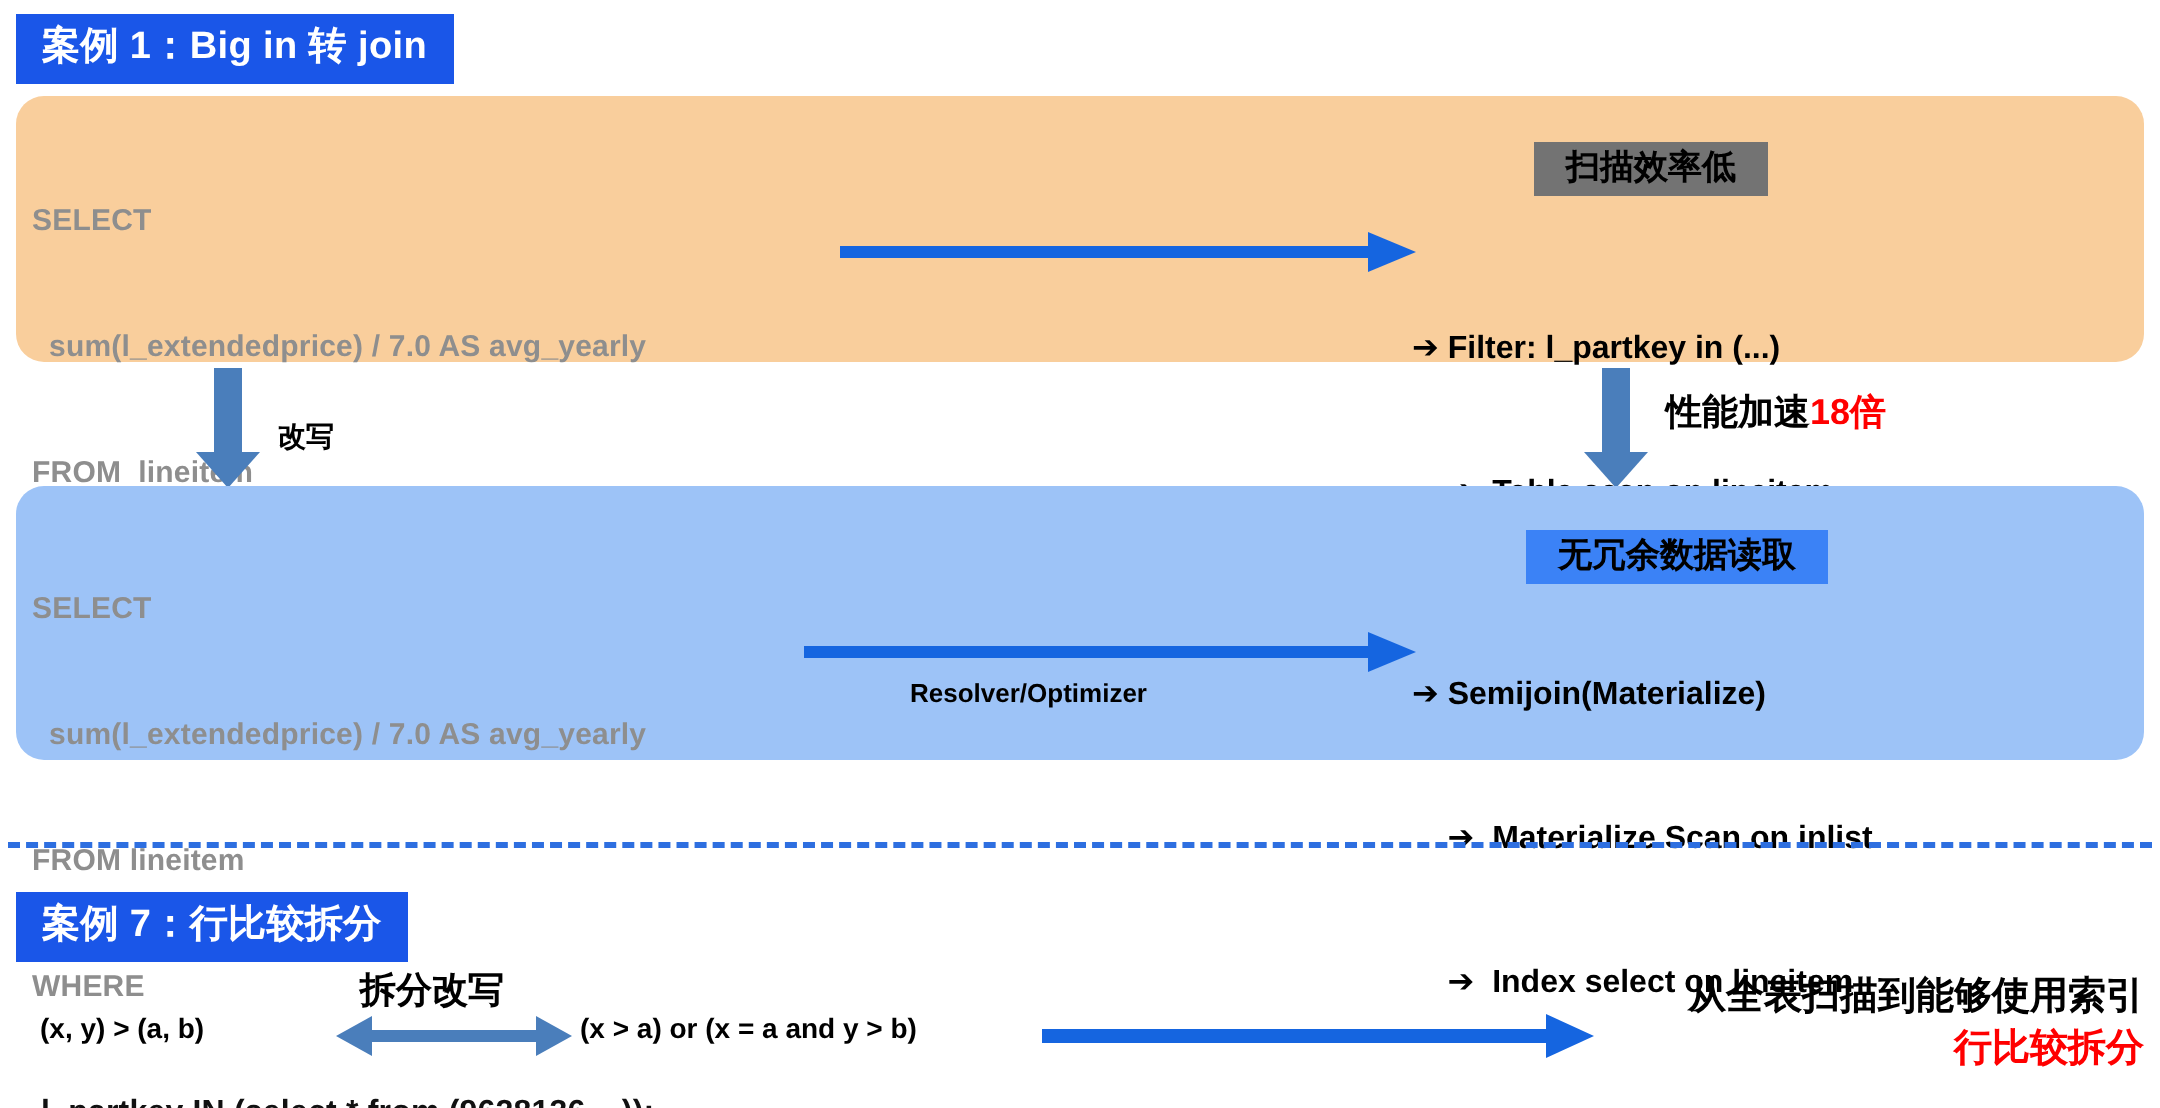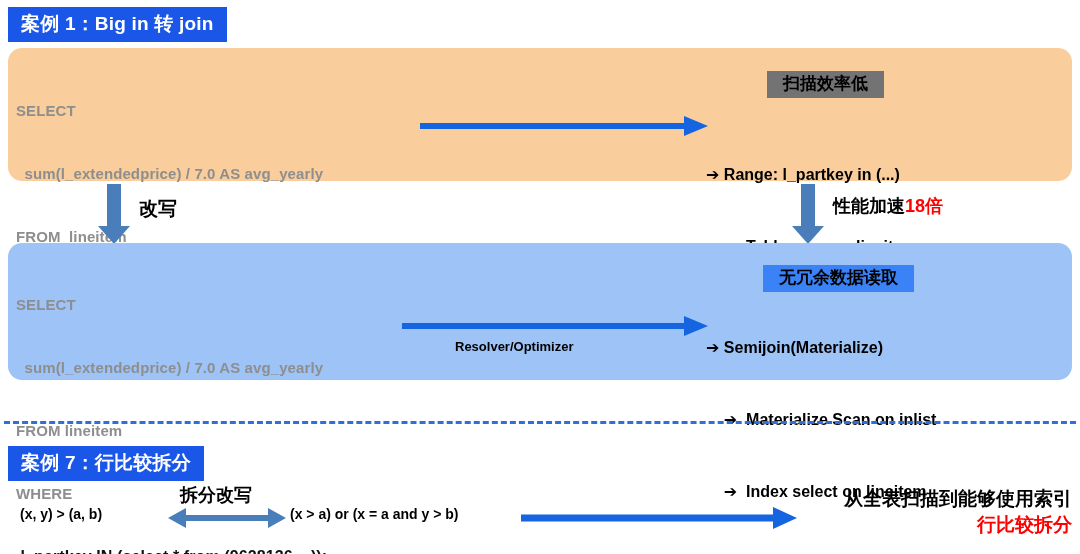--- a/index.html
+++ b/index.html
@@ -118,29 +118,29 @@
   </div>
 
   <svg class="arrow" style="left:418px;top:113px;" width="292" height="26">
     <line x1="2" y1="13" x2="268" y2="13" stroke="#1565E0" stroke-width="6"></line>
     <polygon points="266,3 290,13 266,23" fill="#1565E0"></polygon>
   </svg>
 
   <div class="chip steel" style="left:767px;top:71px;">扫描效率低</div>
 
   <div class="plan" style="left:706px;top:115px;">
-    <div>➔ Range: l_partkey in (...)</div>
+    <div>➔ Filter: l_partkey in (...)</div>
     <div>    ➔  Table scan on lineitem</div>
   </div>
 
   <svg class="arrow" style="left:96px;top:184px;" width="36" height="62">
     <rect x="11" y="0" width="14" height="44" fill="#4A7EBB"></rect>
     <polygon points="2,42 34,42 18,60" fill="#4A7EBB"></polygon>
   </svg>
-  <div class="label" style="left:139px;top:198px;font-size:19px;">改写</div>
+  <div class="label" style="left:139px;top:210px;font-size:14px;">改写</div>
 
   <svg class="arrow" style="left:790px;top:184px;" width="36" height="62">
     <rect x="11" y="0" width="14" height="44" fill="#4A7EBB"></rect>
     <polygon points="2,42 34,42 18,60" fill="#4A7EBB"></polygon>
   </svg>
   <div class="label" style="left:833px;top:196px;font-size:18px;">
     <span>性能加速</span><span class="red">18倍</span>
   </div>
 
   <div class="panel blue" style="left:8px;top:243px;width:1064px;height:137px;"></div>

